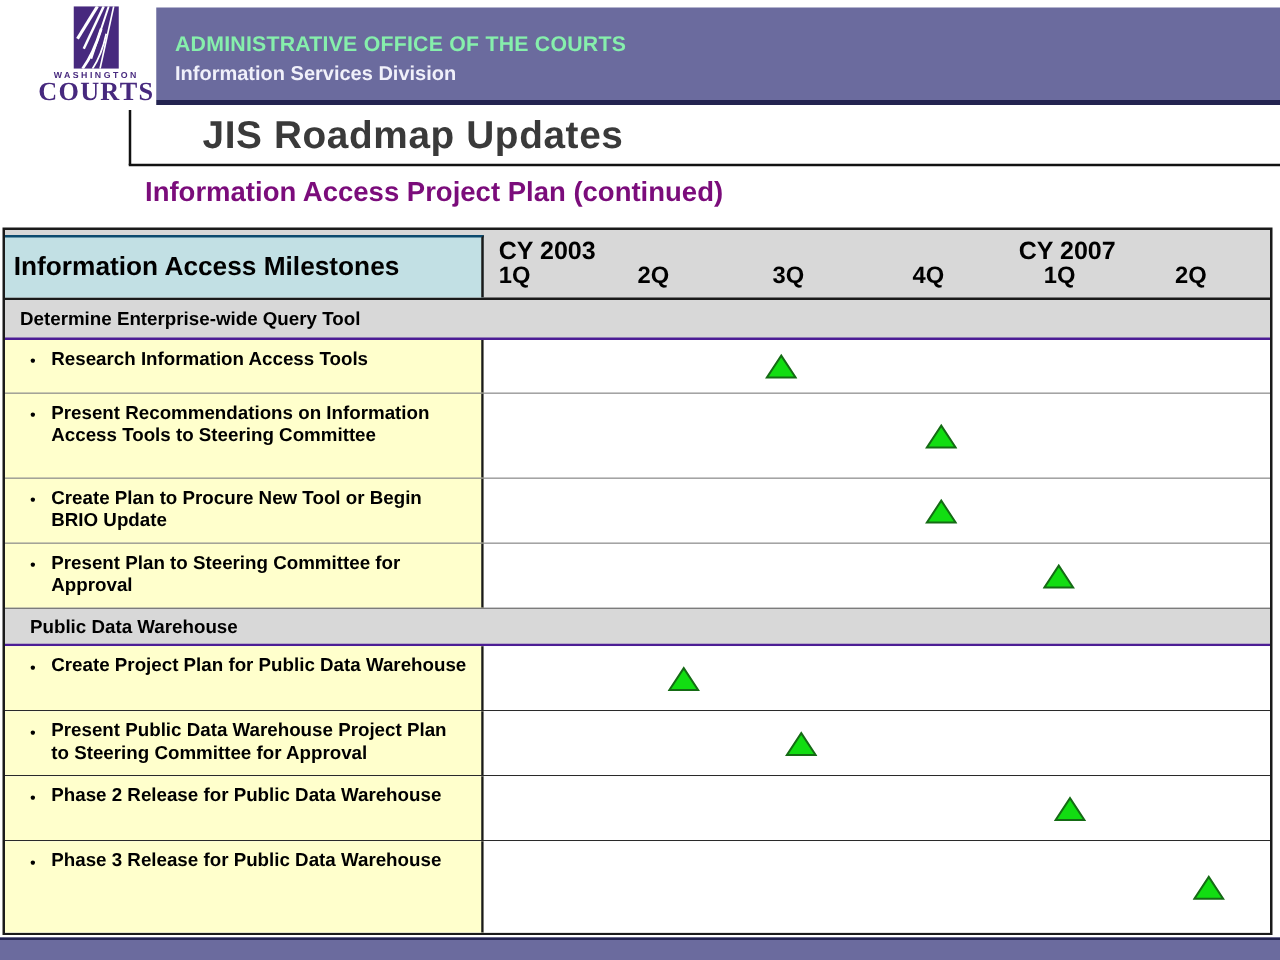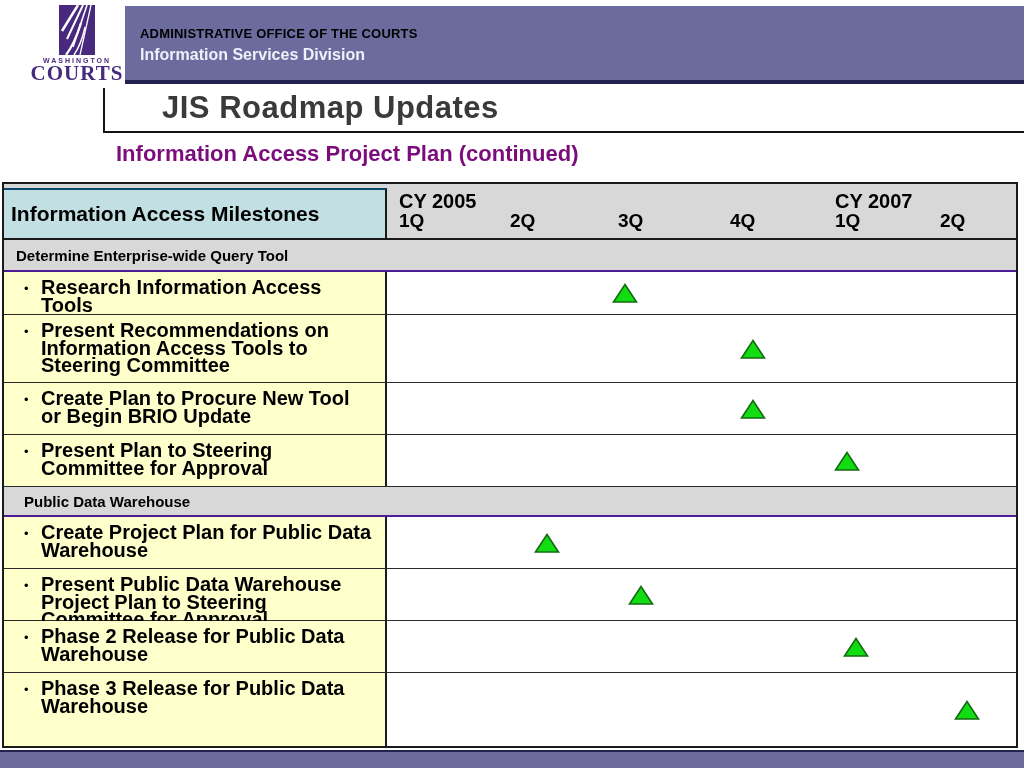--- a/index.html
+++ b/index.html
@@ -2,21 +2,21 @@
 <html><head>
 <meta charset="utf-8">
 <style>
   html,body{margin:0;padding:0;background:#fff;}
   .slide{position:relative;width:1024px;height:768px;background:#ffffff;
          font-family:"Liberation Sans",sans-serif;overflow:hidden;}
 
   
   .band{position:absolute;left:96px;right:0;top:6px;height:78px;background:#6b6b9e;
         border-bottom:4px solid #232350;box-sizing:border-box;padding:20px 0 0 44px;}
-  .org1{font-size:13px;font-weight:bold;color:#000000;letter-spacing:.2px;}
+  .org1{font-size:17px;font-weight:bold;color:#86efac;letter-spacing:.2px;}
   .org2{font-size:16px;font-weight:bold;color:#f0f0fa;margin-top:5px;}
 
   .logobox{position:absolute;left:0;top:0;width:96px;height:88px;background:#fff;
            text-align:center;box-sizing:border-box;padding-top:5px;z-index:2;margin-left:29px;}
   .logomark{display:block;margin:0 auto;}
   .logostate{font-size:7px;font-weight:bold;letter-spacing:2px;color:#47297e;margin-top:2px;}
   .logoname{font-family:"Liberation Serif",serif;font-size:21px;font-weight:bold;
             color:#47297e;letter-spacing:1px;margin-top:-3px;}
 
   
@@ -38,21 +38,21 @@
   .q{position:absolute;top:26px;font-size:19px;font-weight:bold;color:#000;}
 
   .section-row{display:flex;align-items:center;background:#d8d8d8;
                border-bottom:2px solid #4c1d95;box-sizing:border-box;
                font-size:15px;font-weight:bold;color:#000000;padding-left:12px;}
   .m-row{display:flex;background:#fff;border-bottom:1px solid #2a2a2a;box-sizing:border-box;}
   .m-row.last{border-bottom:none;}
   .label-cell{width:383px;background:#ffffcc;border-right:2px solid #1a1a1a;
               box-sizing:border-box;display:flex;padding:7px 6px 0 20px;}
   .bullet{width:17px;font-size:13px;padding-top:2px;color:#000;}
-  .m-label{font-size:20px;font-weight:bold;line-height:17.5px;color:#000;width:334px;}
+  .m-label{font-size:15px;font-weight:bold;line-height:17.5px;color:#000;width:334px;}
   .timeline-cell{flex:1;position:relative;background:#fff;}
   .marker{position:absolute;top:50%;transform:translateY(-50%);line-height:0;}
 
   
   .footer{position:absolute;left:0;bottom:0;width:1024px;height:18px;background:#6b6b9e;
           border-top:2px solid #232350;box-sizing:border-box;}
 </style>
 </head>
 <body>
 
@@ -81,22 +81,22 @@
 
   <div class="vrule"></div>
   <div class="hrule"></div>
   <div class="title">JIS Roadmap Updates</div>
   <div class="subtitle">Information Access Project Plan (continued)</div>
 
   <div class="mtable">
     <div class="thead">
       <div class="corner">Information Access Milestones</div>
       <div class="timeline-head" id="timeline-head">
-          <span class="cy" style="left: 12px;">CY 2005</span>
-          <span class="cy" style="left: 448px;">CY 2007</span>
+          <span class="cy" style="left: 12px;">CY 2003</span>
+          <span class="cy" style="left: 428px;">CY 2007</span>
           <span class="q" style="left: 12px;">1Q</span>
           <span class="q" style="left: 123px;">2Q</span>
           <span class="q" style="left: 231px;">3Q</span>
           <span class="q" style="left: 343px;">4Q</span>
           <span class="q" style="left: 448px;">1Q</span>
           <span class="q" style="left: 553px;">2Q</span>
         </div>
     </div>
     <div id="table-body">
         <div class="section-row" style="height: 32px;">Determine Enterprise-wide Query Tool</div>

